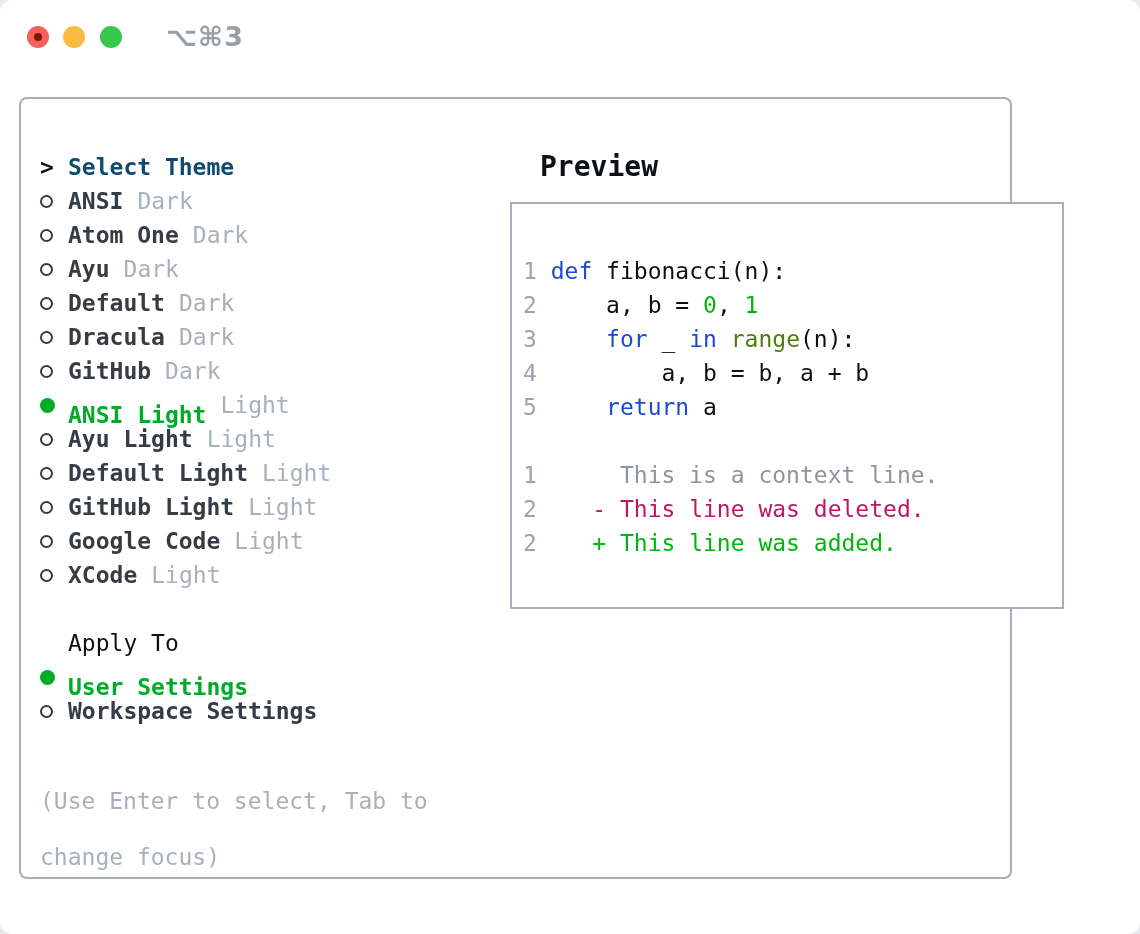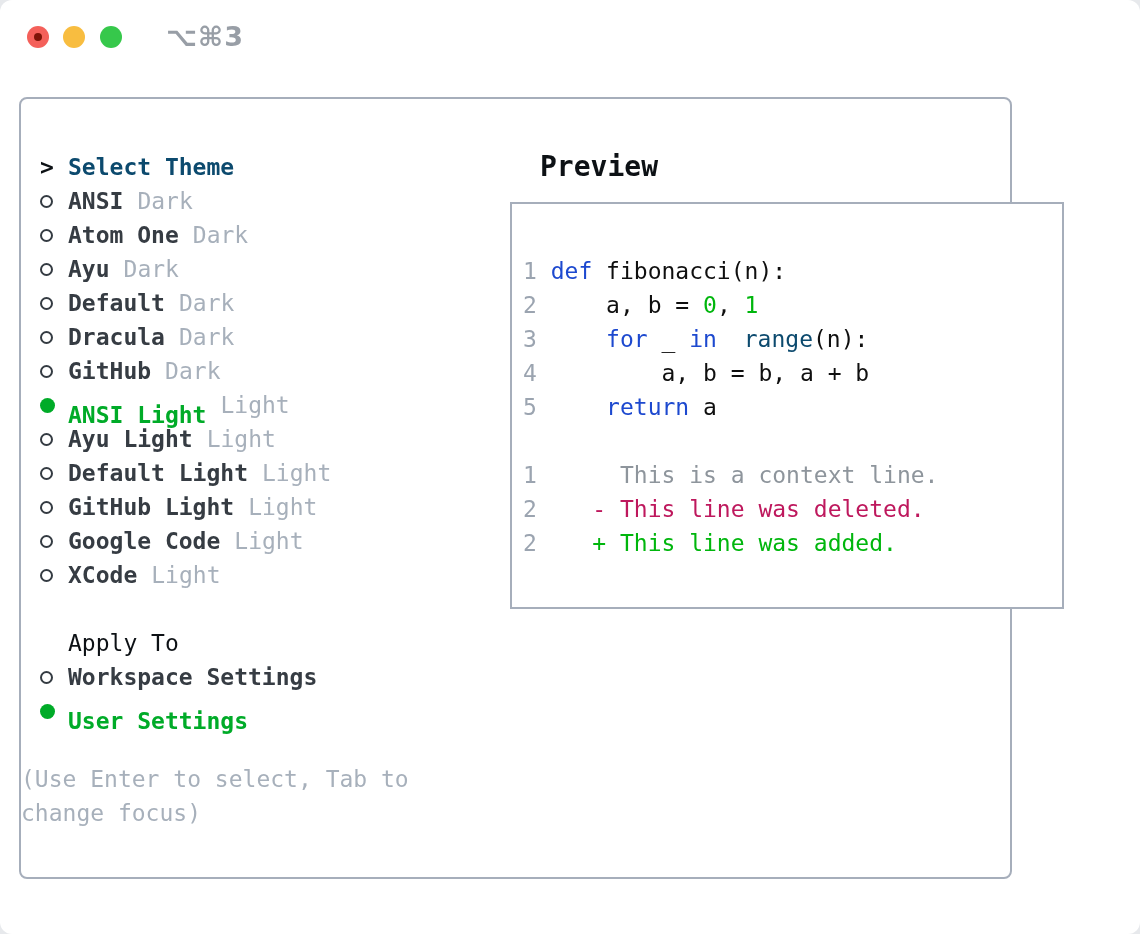--- a/index.html
+++ b/index.html
@@ -38,35 +38,35 @@
   .slot{width:28px;flex:none;display:flex;align-items:center;}
   .cursor{font-weight:bold;color:#0d1115;}
   .hdr{font-weight:bold;color:#0c4a6e;}
   .subhdr{color:#0d1115;}
   .radio{width:13px;height:13px;border:2px solid #343b42;border-radius:50%;box-sizing:border-box;background:transparent;}
   .radio.sel{width:15px;height:15px;border:none;background:#00ab28;}
   .name{color:#363c43;font-weight:bold;}
   .name.sel{color:#00ab28;margin-top:20px;}
   .tag{color:#a7b0bb;margin-left:14px;text-align:right;}
   .spacer{height:34px;}
-  .help-line{display:flex;align-items:center;height:34px;color:#a7b0bb;}
+  .help-line{display:flex;align-items:center;height:34px;padding-left:19px;color:#a7b0bb;margin-top:22px;}
   
   .preview-header{
     position:absolute;left:483px;top:51px;height:34px;line-height:34px;
     font-size:28px;font-weight:bold;color:#0d1115;margin-left:36px;
   }
   .preview-box{
     position:absolute;left:489px;top:103px;width:554px;height:407px;
     border:2px solid #a6aebb;box-sizing:border-box;background:#ffffff;
   }
   .preview-lines{position:absolute;left:11px;top:50px;font-size:23px;}
   .pl{height:34px;line-height:34px;white-space:pre;}
   .tk-ln{color:#9ba4b0;}
   .tk-kw{color:#1d49cf;}
-  .tk-fn{color:#0c4a6e;margin-left:13px;}
+  .tk-fn{color:#4d7c0f;}
   .tk-lit{color:#00b60d;}
   .tk-fg{color:#0f0f0f;}
   .tk-ctx{color:#8e959c;}
   .tk-del{color:#be185d;margin-top:12px;}
   .tk-add{color:#00b60d;}
 </style>
 </head>
 <body>
 
 <div class="window">
@@ -102,22 +102,22 @@
         </div>
 
       <div class="spacer"></div>
 
       <div class="row">
         <span class="slot"></span>
         <span class="subhdr">Apply To</span>
       </div>
 
       <div id="apply-options">
+          <div class="row"><span class="slot"><span class="radio sel"></span></span><span class="name sel">User Settings</span></div>
           <div class="row"><span class="slot"><span class="radio"></span></span><span class="name">Workspace Settings</span></div>
-          <div class="row"><span class="slot"><span class="radio sel"></span></span><span class="name sel">User Settings</span></div>
         </div>
 
       <div class="spacer"></div>
 
       <div id="help-text">
           <div class="help-line">(Use Enter to select, Tab to</div>
           <div class="help-line">change focus)</div>
         </div>
     </div>
 

